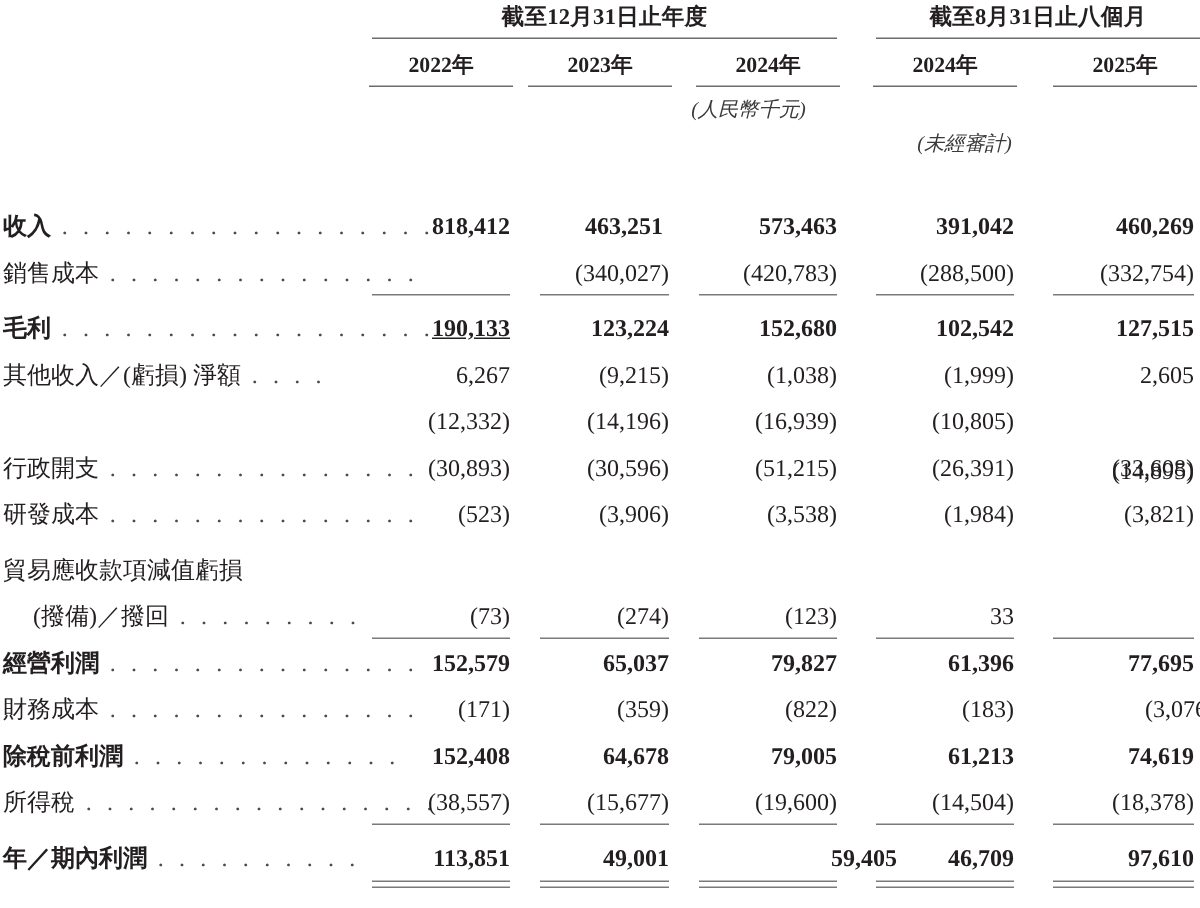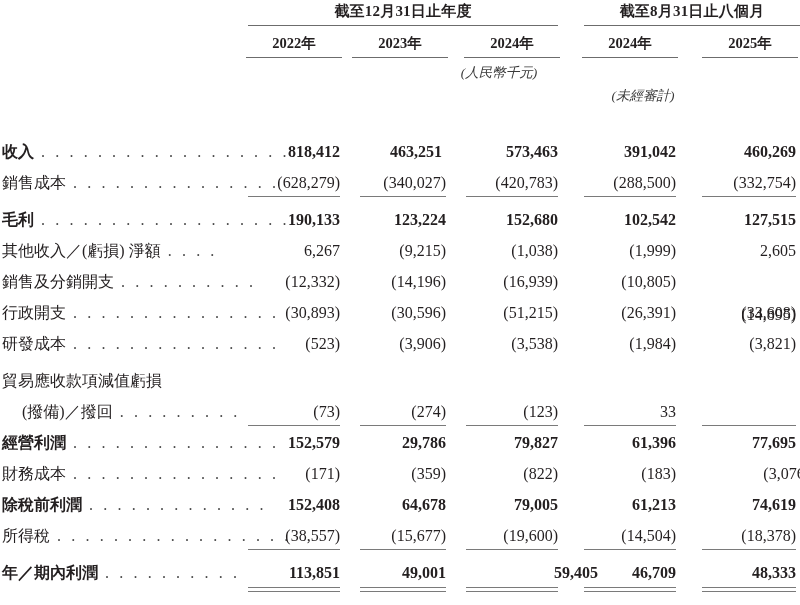--- a/index.html
+++ b/index.html
@@ -126,49 +126,47 @@
       <div class="row" style="top: 141px;">
         <div class="label bold"><span>收入</span><span class="dots"> . . . . . . . . . . . . . . . . . .</span></div>
         <div class="cell bold" style="left: 190px; width: 150px;">818,412</div>
         <div class="cell bold" style="left: 292px; width: 150px;">463,251</div>
         <div class="cell bold" style="left: 408px; width: 150px;">573,463</div>
         <div class="cell bold" style="left: 526px; width: 150px;">391,042</div>
         <div class="cell bold" style="left: 646px; width: 150px;">460,269</div>
       </div>
       <div class="row" style="top: 172px;">
         <div class="label"><span>銷售成本</span><span class="dots"> . . . . . . . . . . . . . . .</span></div>
-        <div class="cell" style="left: 190px; width: 150px;">(628,279)</div>
         <div class="cell" style="left: 296px; width: 150px;">(340,027)</div>
         <div class="cell" style="left: 408px; width: 150px;">(420,783)</div>
         <div class="cell" style="left: 526px; width: 150px;">(288,500)</div>
         <div class="cell" style="left: 646px; width: 150px;">(332,754)</div>
         <div class="seg" style="left: 248px; width: 92px; top: 24px;"></div>
         <div class="seg" style="left: 360px; width: 86px; top: 24px;"></div>
         <div class="seg" style="left: 466px; width: 92px; top: 24px;"></div>
         <div class="seg" style="left: 584px; width: 92px; top: 24px;"></div>
         <div class="seg" style="left: 702px; width: 94px; top: 24px;"></div>
       </div>
       <div class="row" style="top: 209px;">
         <div class="label bold"><span>毛利</span><span class="dots"> . . . . . . . . . . . . . . . . . .</span></div>
-        <div class="cell bold" style="left: 190px; width: 150px;">190,133</div>
+        <div class="cell bold" style="left: 190px; width: 150px; text-decoration: underline;">190,133</div>
         <div class="cell bold" style="left: 296px; width: 150px;">123,224</div>
         <div class="cell bold" style="left: 408px; width: 150px;">152,680</div>
         <div class="cell bold" style="left: 526px; width: 150px;">102,542</div>
         <div class="cell bold" style="left: 646px; width: 150px;">127,515</div>
       </div>
       <div class="row" style="top: 240px;">
         <div class="label"><span>其他收入／(虧損) 淨額</span><span class="dots"> . . . .</span></div>
         <div class="cell" style="left: 190px; width: 150px;">6,267</div>
         <div class="cell" style="left: 296px; width: 150px;">(9,215)</div>
         <div class="cell" style="left: 408px; width: 150px;">(1,038)</div>
         <div class="cell" style="left: 526px; width: 150px;">(1,999)</div>
         <div class="cell" style="left: 646px; width: 150px;">2,605</div>
       </div>
       <div class="row" style="top: 271px;">
-        <div class="label"><span>銷售及分銷開支</span><span class="dots"> . . . . . . . . . .</span></div>
         <div class="cell" style="left: 190px; width: 150px;">(12,332)</div>
         <div class="cell" style="left: 296px; width: 150px;">(14,196)</div>
         <div class="cell" style="left: 408px; width: 150px;">(16,939)</div>
         <div class="cell" style="left: 526px; width: 150px;">(10,805)</div>
         <div class="cell" style="left: 646px; width: 150px; margin-top: 33px;">(14,895)</div>
       </div>
       <div class="row" style="top: 302px;">
         <div class="label"><span>行政開支</span><span class="dots"> . . . . . . . . . . . . . . .</span></div>
         <div class="cell" style="left: 190px; width: 150px;">(30,893)</div>
         <div class="cell" style="left: 296px; width: 150px;">(30,596)</div>
@@ -195,21 +193,21 @@
         <div class="cell" style="left: 526px; width: 150px;">33</div>
         <div class="seg" style="left: 248px; width: 92px; top: 24px;"></div>
         <div class="seg" style="left: 360px; width: 86px; top: 24px;"></div>
         <div class="seg" style="left: 466px; width: 92px; top: 24px;"></div>
         <div class="seg" style="left: 584px; width: 92px; top: 24px;"></div>
         <div class="seg" style="left: 702px; width: 94px; top: 24px;"></div>
       </div>
       <div class="row" style="top: 432px;">
         <div class="label bold"><span>經營利潤</span><span class="dots"> . . . . . . . . . . . . . . .</span></div>
         <div class="cell bold" style="left: 190px; width: 150px;">152,579</div>
-        <div class="cell bold" style="left: 296px; width: 150px;">29,786</div>
+        <div class="cell bold" style="left: 296px; width: 150px;">65,037</div>
         <div class="cell bold" style="left: 408px; width: 150px;">79,827</div>
         <div class="cell bold" style="left: 526px; width: 150px;">61,396</div>
         <div class="cell bold" style="left: 646px; width: 150px;">77,695</div>
       </div>
       <div class="row" style="top: 463px;">
         <div class="label"><span>財務成本</span><span class="dots"> . . . . . . . . . . . . . . .</span></div>
         <div class="cell" style="left: 190px; width: 150px;">(171)</div>
         <div class="cell" style="left: 296px; width: 150px;">(359)</div>
         <div class="cell" style="left: 408px; width: 150px;">(822)</div>
         <div class="cell" style="left: 526px; width: 150px;">(183)</div>
@@ -235,21 +233,21 @@
         <div class="seg" style="left: 466px; width: 92px; top: 24px;"></div>
         <div class="seg" style="left: 584px; width: 92px; top: 24px;"></div>
         <div class="seg" style="left: 702px; width: 94px; top: 24px;"></div>
       </div>
       <div class="row" style="top: 562px;">
         <div class="label bold"><span>年／期內利潤</span><span class="dots"> . . . . . . . . . .</span></div>
         <div class="cell bold" style="left: 190px; width: 150px;">113,851</div>
         <div class="cell bold" style="left: 296px; width: 150px;">49,001</div>
         <div class="cell bold" style="left: 408px; width: 150px; margin-left: 40px;">59,405</div>
         <div class="cell bold" style="left: 526px; width: 150px;">46,709</div>
-        <div class="cell bold" style="left: 646px; width: 150px;">48,333</div>
+        <div class="cell bold" style="left: 646px; width: 150px;">97,610</div>
         <div class="seg dbl" style="left: 248px; width: 92px; top: 25px;"></div>
         <div class="seg dbl" style="left: 360px; width: 86px; top: 25px;"></div>
         <div class="seg dbl" style="left: 466px; width: 92px; top: 25px;"></div>
         <div class="seg dbl" style="left: 584px; width: 92px; top: 25px;"></div>
         <div class="seg dbl" style="left: 702px; width: 94px; top: 25px;"></div>
       </div>
     </div>
 
 </div>
 

